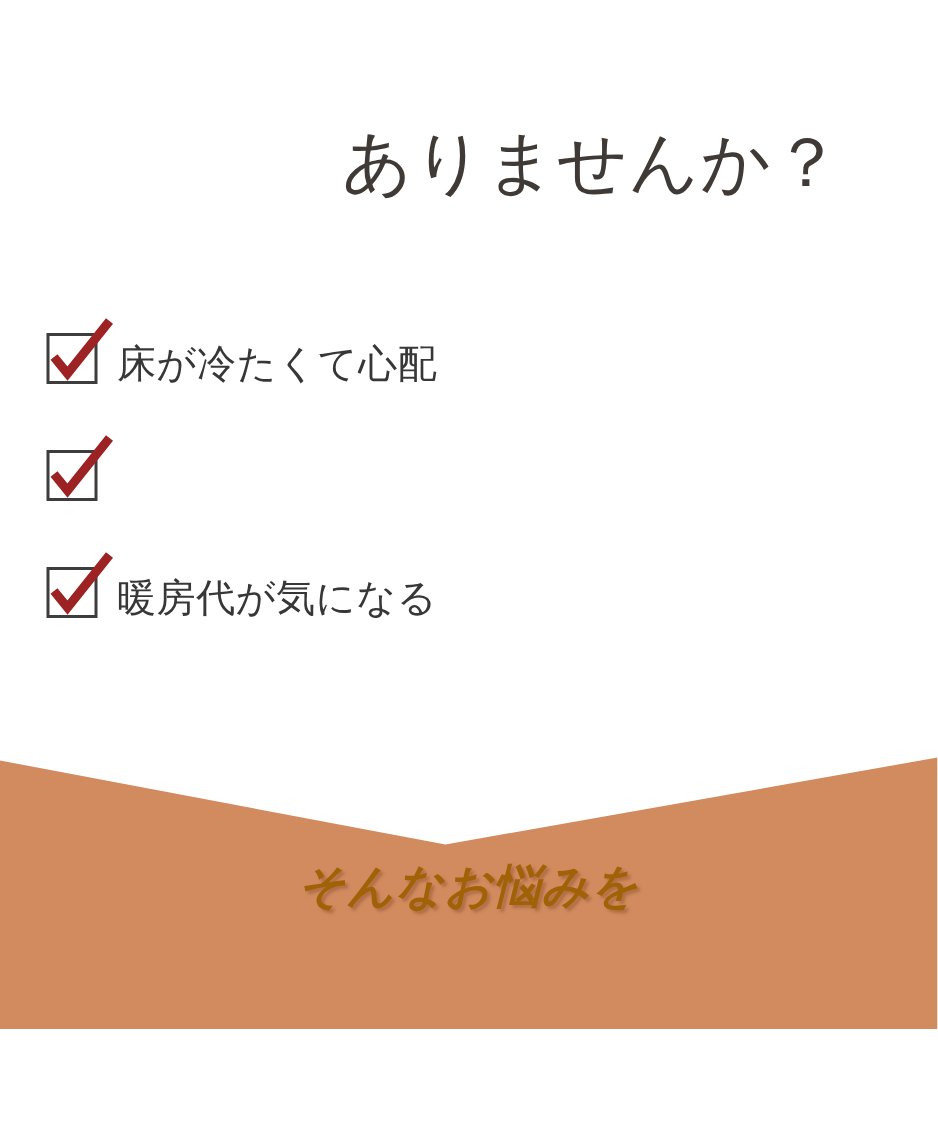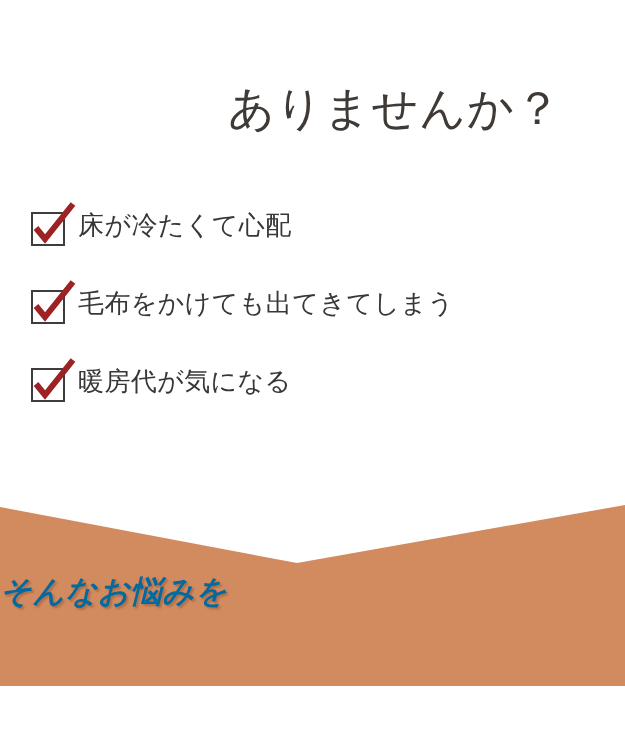--- a/index.html
+++ b/index.html
@@ -50,21 +50,21 @@
 
   
   .checklist {
     position: absolute;
     left: 0;
     top: 212px;
     width: 625px;
   }
   .check-row {
     display: flex;
-    align-items: flex-start;
+    align-items: flex-end;
     height: 44px;
     margin-bottom: 34px;
     padding-left: 31px;
   }
   .check-row:last-child { margin-bottom: 0; }
 
   .checkbox {
     position: relative;
     width: 34px;
     height: 34px;
@@ -106,21 +106,22 @@
     inset: 0;
     width: 625px;
     height: 190px;
     display: block;
   }
   .banner-text {
     position: absolute;
     left: 0;
     top: 78px;
     width: 625px;
-    color: #0369a1;
+    text-align: center;
+    color: #a16207;
     font-family: "DejaVu Sans", "Liberation Sans", sans-serif;
     font-style: italic;
     font-weight: bold;
     text-shadow: 2px 2px 2px rgba(150, 88, 50, 0.55);
   }
   .banner-line-1 {
     display: block;
     font-size: 31px;
     letter-spacing: 0.03em;
     line-height: 1.12;
@@ -152,21 +153,20 @@
       </span>
       <span class="check-label">床が冷たくて心配</span>
     </div>
 
     <div class="check-row">
       <span class="checkbox">
         <svg class="tick" viewBox="0 0 48 48" aria-hidden="true">
           <path d="M7 25 L16 36 L44 1" fill="none" stroke="#9C2223" stroke-width="6" stroke-linecap="butt" stroke-linejoin="miter"></path>
         </svg>
       </span>
-      <span class="check-label">毛布をかけても出てきてしまう</span>
     </div>
 
 
     <div class="check-row">
       <span class="checkbox">
         <svg class="tick" viewBox="0 0 48 48" aria-hidden="true">
           <path d="M7 25 L16 36 L44 1" fill="none" stroke="#9C2223" stroke-width="6" stroke-linecap="butt" stroke-linejoin="miter"></path>
         </svg>
       </span>
       <span class="check-label">暖房代が気になる</span>

